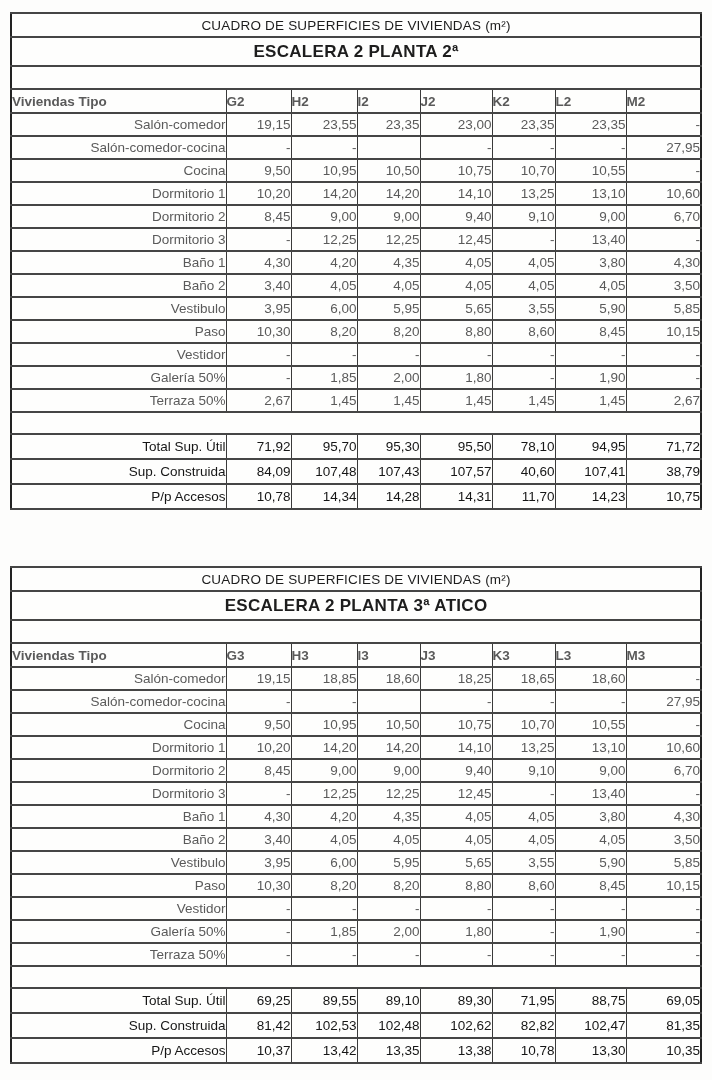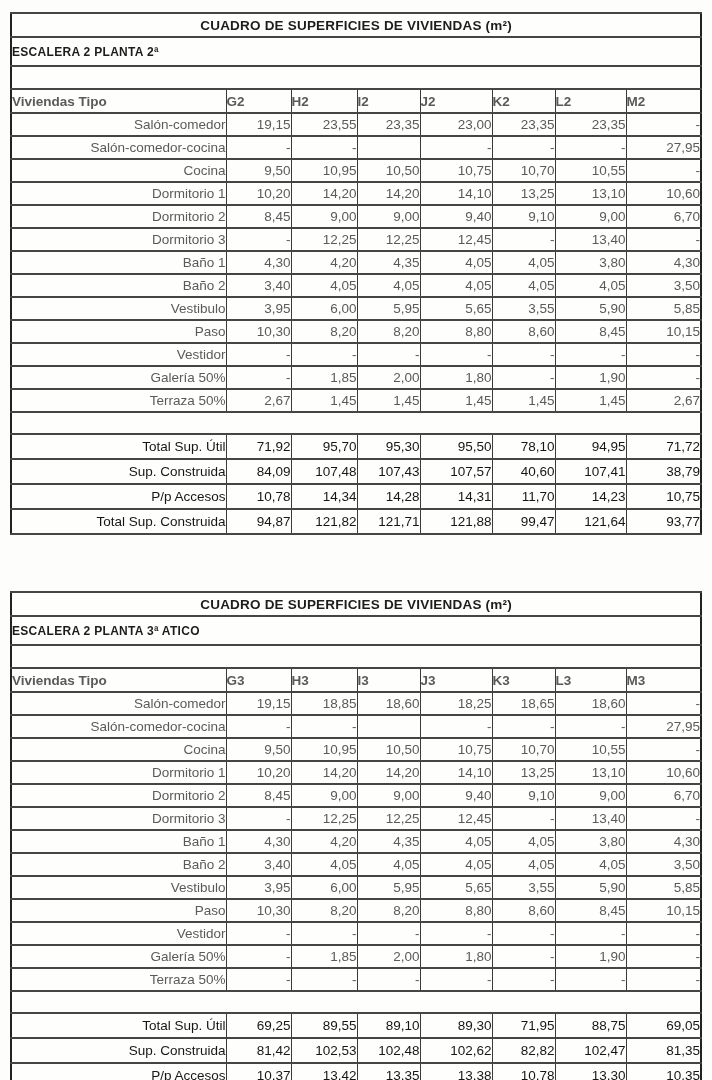--- a/index.html
+++ b/index.html
@@ -33,32 +33,32 @@
     color: #5a5a5a;
     padding: 0;
     overflow: hidden;
     white-space: nowrap;
   }
   .sheet { border: 2px solid #222; }
 
   .title-row td {
     height: 22px;
     text-align: center;
-    font-weight: bold;
+    font-weight: normal;
     color: #1d1d1d;
     font-size: 13.5px;
     letter-spacing: .2px;
     margin-top: 24px;
   }
   .subtitle-row td {
     height: 27px;
-    text-align: left;
+    text-align: center;
     font-weight: bold;
     color: #1d1d1d;
-    font-size: 12px;
+    font-size: 17px;
     letter-spacing: .3px;
     border-radius: 11px;
   }
   .spacer-row td { height: 21px; }
   .spacer-row2 td { height: 20px; }
 
   .hdr-label {
     height: 22px;
     font-weight: bold;
     color: #1a1a1a;
@@ -289,30 +289,20 @@
         <tr>
           <td class="lbl b">P/p Accesos</td>
           <td class="num b">10,78</td>
           <td class="num b">14,34</td>
           <td class="num b">14,28</td>
           <td class="num b">14,31</td>
           <td class="num b">11,70</td>
           <td class="num b">14,23</td>
           <td class="num b">10,75</td>
         </tr>
-        <tr>
-          <td class="lbl b">Total Sup. Construida</td>
-          <td class="num b">94,87</td>
-          <td class="num b">121,82</td>
-          <td class="num b">121,71</td>
-          <td class="num b">121,88</td>
-          <td class="num b">99,47</td>
-          <td class="num b">121,64</td>
-          <td class="num b">93,77</td>
-        </tr>
       </tbody>
   </table>
 
   <table class="sheet second">
     <colgroup>
       <col style="width:215px">
         <col style="width:65px">
         <col style="width:66px">
         <col style="width:63px">
       <col style="width:72px">

